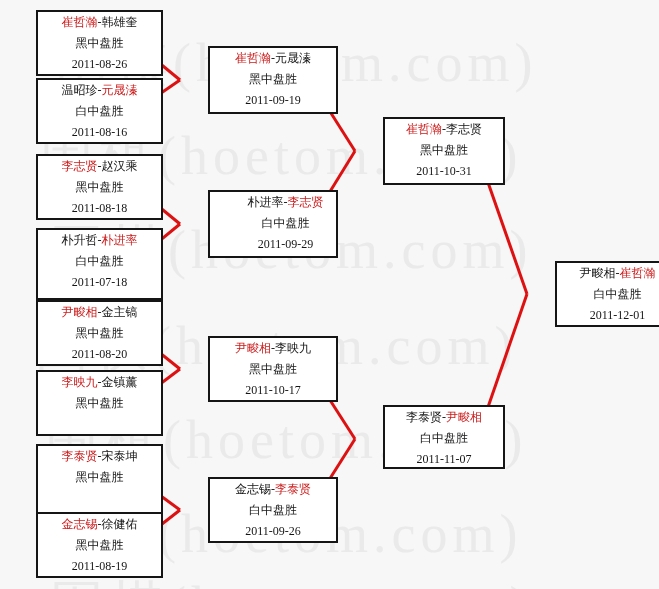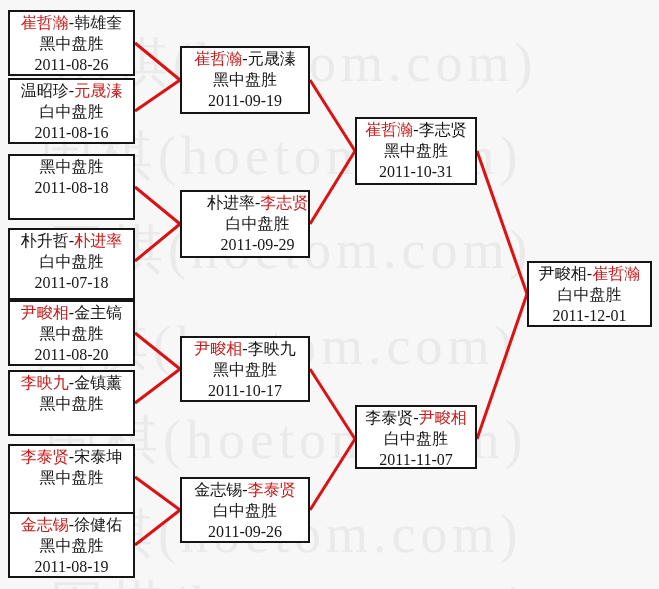--- a/index.html
+++ b/index.html
@@ -23,23 +23,24 @@
   }
   svg.lines { position:absolute; left:0; top:0; z-index:1; }
   .boxes { position:absolute; inset:0; z-index:2; }
   .match-box {
     position:absolute;
     box-sizing:border-box;
     background: var(--box-bg, #ffffff);
     border: 2px solid var(--border, #151515);
     color: var(--text, #151515);
     text-align:center;
-    font-size:16px;
+    font-size:12px;
     line-height:21px;
     padding-top:0px;
+    margin-left:28px;
   }
   .match-box .players { white-space:nowrap; }
   .match-box .win { color: var(--winner, #cc1a1a); }
 </style>
 </head>
 <body>
 
 <div class="stage" style="--page-bg: #f7f7f7; --box-bg: #ffffff; --border: #151515; --text: #151515; --winner: #cc1a1a; --line: #dd1111; --watermark: #eaeaea; width: 659px; height: 589px;">
   <div class="wm-layer" id="wm-layer">
       <span class="wm-row" style="left: 55px; top: 35px;">围棋(hoetom.com)</span>
@@ -71,20 +72,21 @@
     <div class="players"><span class="win">崔哲瀚</span><span>-</span><span>韩雄奎</span></div>
     <div>黑中盘胜</div>
     <div>2011-08-26</div>
   </div>
       <div class="match-box" style="left: 8px; top: 78px; width: 127px; height: 66px;">
     <div class="players"><span>温昭珍</span><span>-</span><span class="win">元晟溱</span></div>
     <div>白中盘胜</div>
     <div>2011-08-16</div>
   </div>
       <div class="match-box" style="left: 8px; top: 154px; width: 127px; height: 66px;">
+    <div class="players"><span class="win">李志贤</span><span>-</span><span>赵汉乘</span></div>
     <div>黑中盘胜</div>
     <div>2011-08-18</div>
   </div>
       <div class="match-box" style="left: 8px; top: 228px; width: 127px; height: 72px;">
     <div class="players"><span>朴升哲</span><span>-</span><span class="win">朴进率</span></div>
     <div>白中盘胜</div>
     <div>2011-07-18</div>
   </div>
       <div class="match-box" style="left: 8px; top: 300px; width: 127px; height: 66px;">
     <div class="players"><span class="win">尹畯相</span><span>-</span><span>金主镐</span></div>

